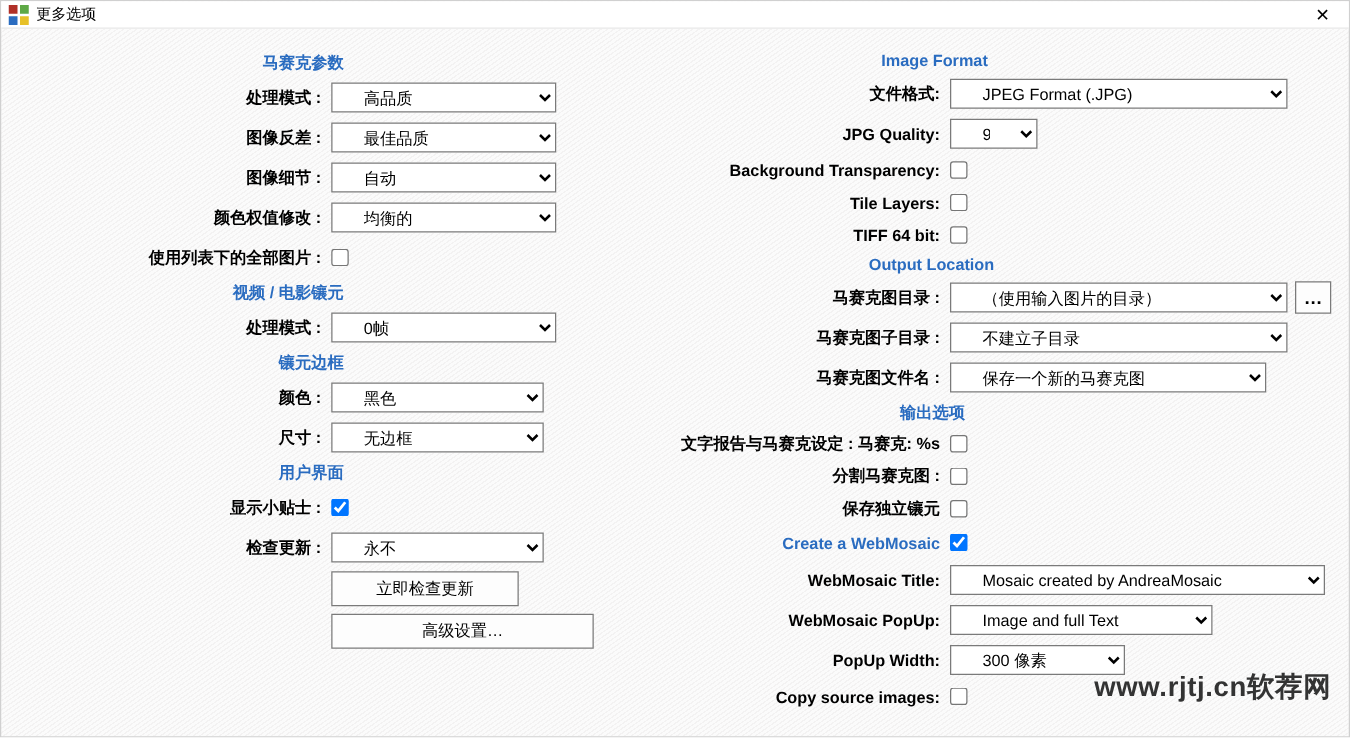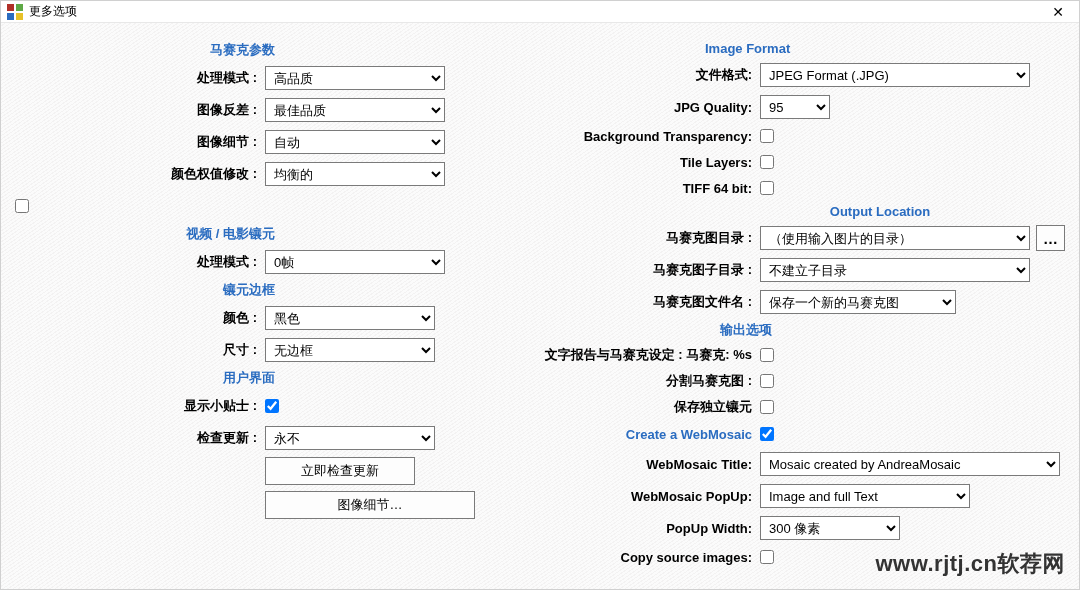--- a/index.html
+++ b/index.html
@@ -61,42 +61,42 @@
   .section-head-left {
     color:#2a6cc0; font-weight:700; text-align:right;
     width:260px; margin:6px 0;
   }
   select, input[type="text"] {
     height: 24px;
     border: 1px solid #7a7a7a;
     background: #fff;
     font-family: inherit;
     font-size: 13px;
-    padding: 1px 4px;
+    padding: 1px 21px;
   }
   select { appearance: menulist; }
   .sel-w180 { width: 180px; }
   .sel-w100 { width: 70px; }
   .sel-wide { width: 270px; }
-  .sel-w230 { width: 196px; }
+  .sel-w230 { width: 253px; }
   .sel-w150 { width: 170px; }
   .sel-w300 { width: 300px; }
   .chk { width:14px; height:14px; accent-color:#0075ff; }
   .btn {
     height: 28px;
     min-width: 150px;
     background: #fdfdfd;
     border: 1px solid #7a7a7a;
     font-family: inherit;
     font-size: 13px;
     cursor: pointer;
   }
   .btn-small { height:26px; min-width:26px; font-weight:700; font-size:15px; padding:0 6px;}
   .watermark {
-    position:absolute; right:14px; bottom:10px;
+    position:absolute; right:14px; bottom:24px;
     font-size: 22px; font-weight:700; letter-spacing:0.5px; color:#333;
     pointer-events:none;
   }
 </style>
 </head>
 <body>
 
 <div class="window">
 
   <div class="titlebar">
@@ -126,20 +126,21 @@
       </div>
       <div class="row">
         <span class="label">图像细节 :</span>
         <select class="sel-w180"><option>自动</option></select>
       </div>
       <div class="row">
         <span class="label">颜色权值修改 :</span>
         <select class="sel-w180"><option>均衡的</option></select>
       </div>
       <div class="row">
+        <span class="label">使用列表下的全部图片 :</span>
         <input type="checkbox" class="chk" style="">
       </div>
 
       <div class="section-head-left">视频 / 电影镶元</div>
       <div class="row">
         <span class="label">处理模式 :</span>
         <select class="sel-w180"><option>0帧</option></select>
       </div>
 
       <div class="section-head-left">镶元边框</div>
@@ -161,21 +162,21 @@
         <span class="label">检查更新 :</span>
         <select class="sel-w150"><option>永不</option></select>
       </div>
       <div class="row">
         <span class="label"></span>
         <button class="btn" style="min-width:150px">立即检查更新</button>
       </div>
 
       <div class="row">
         <span class="label"></span>
-        <button class="btn" style="min-width:210px">图像细节…</button>
+        <button class="btn" style="min-width:210px">高级设置…</button>
       </div>
     </div>
 
     <div class="col">
 
       <div class="section-head" style="text-align:left;margin-left:165px">Image Format</div>
 
       <div class="row">
         <span class="label" style="width:220px">文件格式:</span>
         <select class="sel-wide"><option>JPEG Format (.JPG)</option></select>
@@ -190,21 +191,21 @@
       </div>
       <div class="row" style="min-height:20px">
         <span class="label" style="width:220px">Tile Layers:</span>
         <input type="checkbox" class="chk" style="">
       </div>
       <div class="row" style="min-height:20px">
         <span class="label" style="width:220px">TIFF 64 bit:</span>
         <input type="checkbox" class="chk" style="">
       </div>
 
-      <div class="section-head" style="text-align:center;margin-left:155px">Output Location</div>
+      <div class="section-head" style="text-align:left;margin-left:155px">Output Location</div>
       <div class="row">
         <span class="label" style="width:220px">马赛克图目录 :</span>
         <select class="sel-wide"><option>（使用输入图片的目录）</option></select>
         <button class="btn btn-small" style="margin-left:6px">…</button>
       </div>
       <div class="row">
         <span class="label" style="width:220px">马赛克图子目录 :</span>
         <select class="sel-wide"><option>不建立子目录</option></select>
       </div>
       <div class="row">

